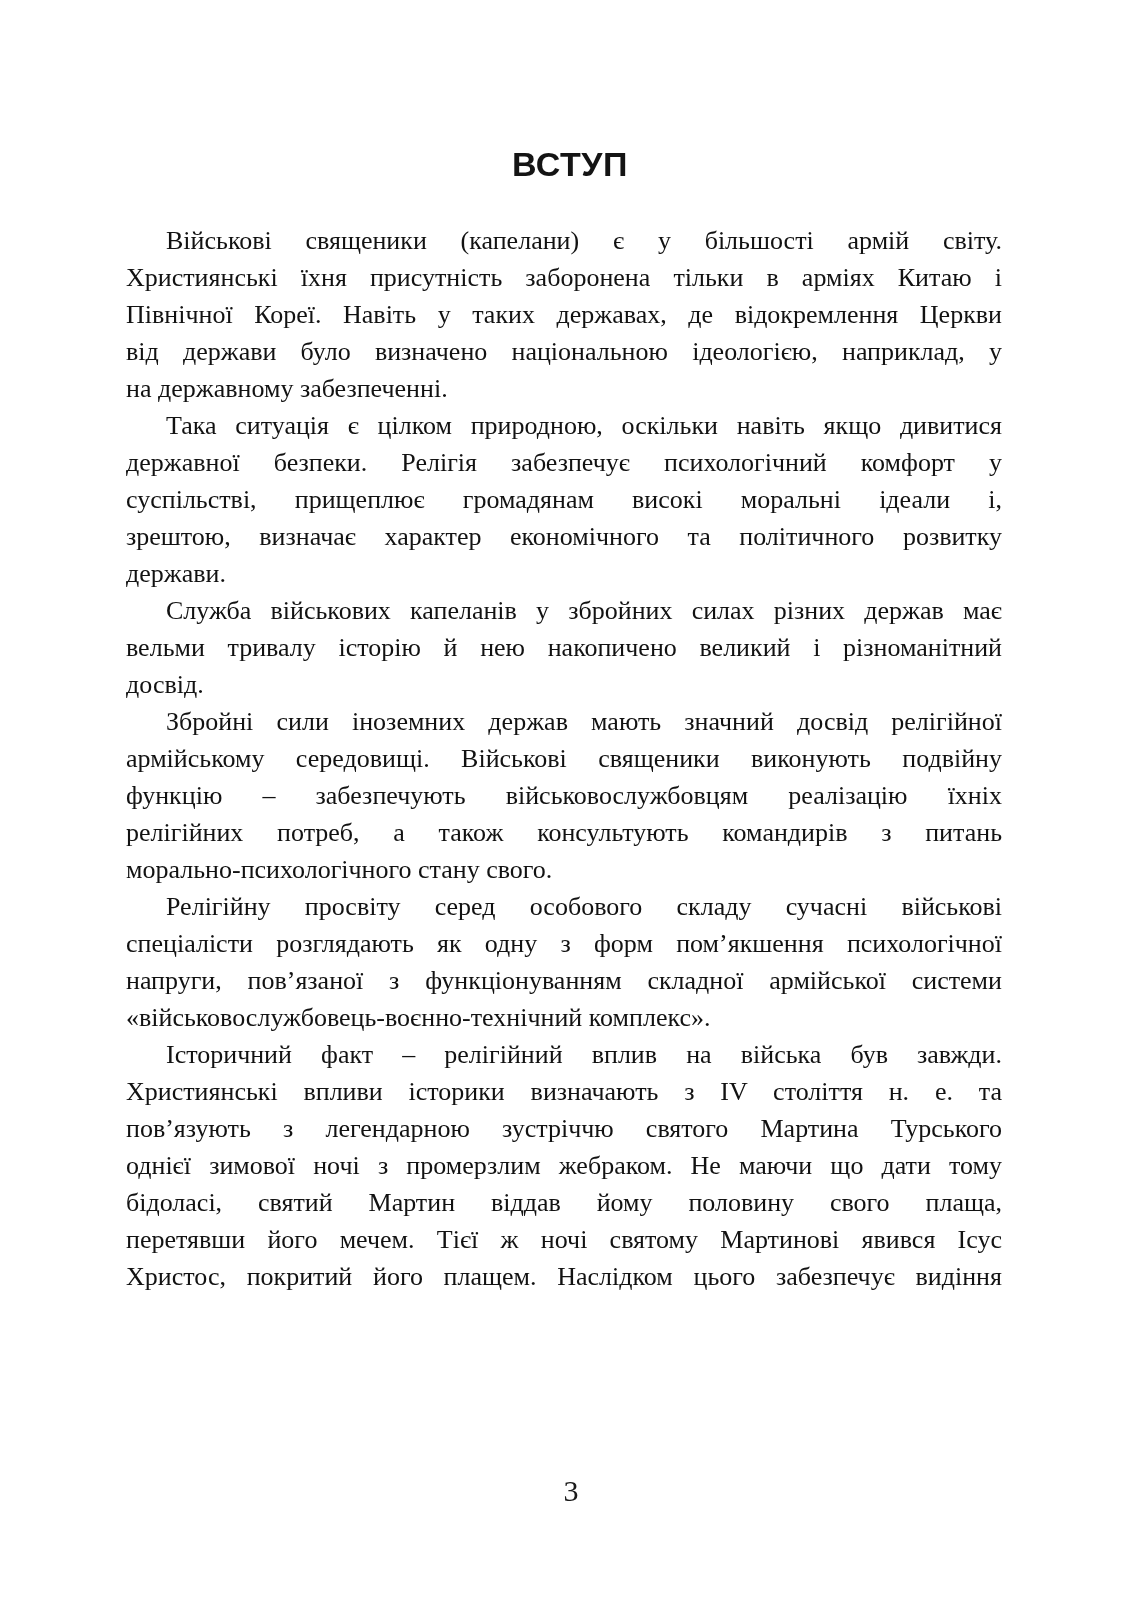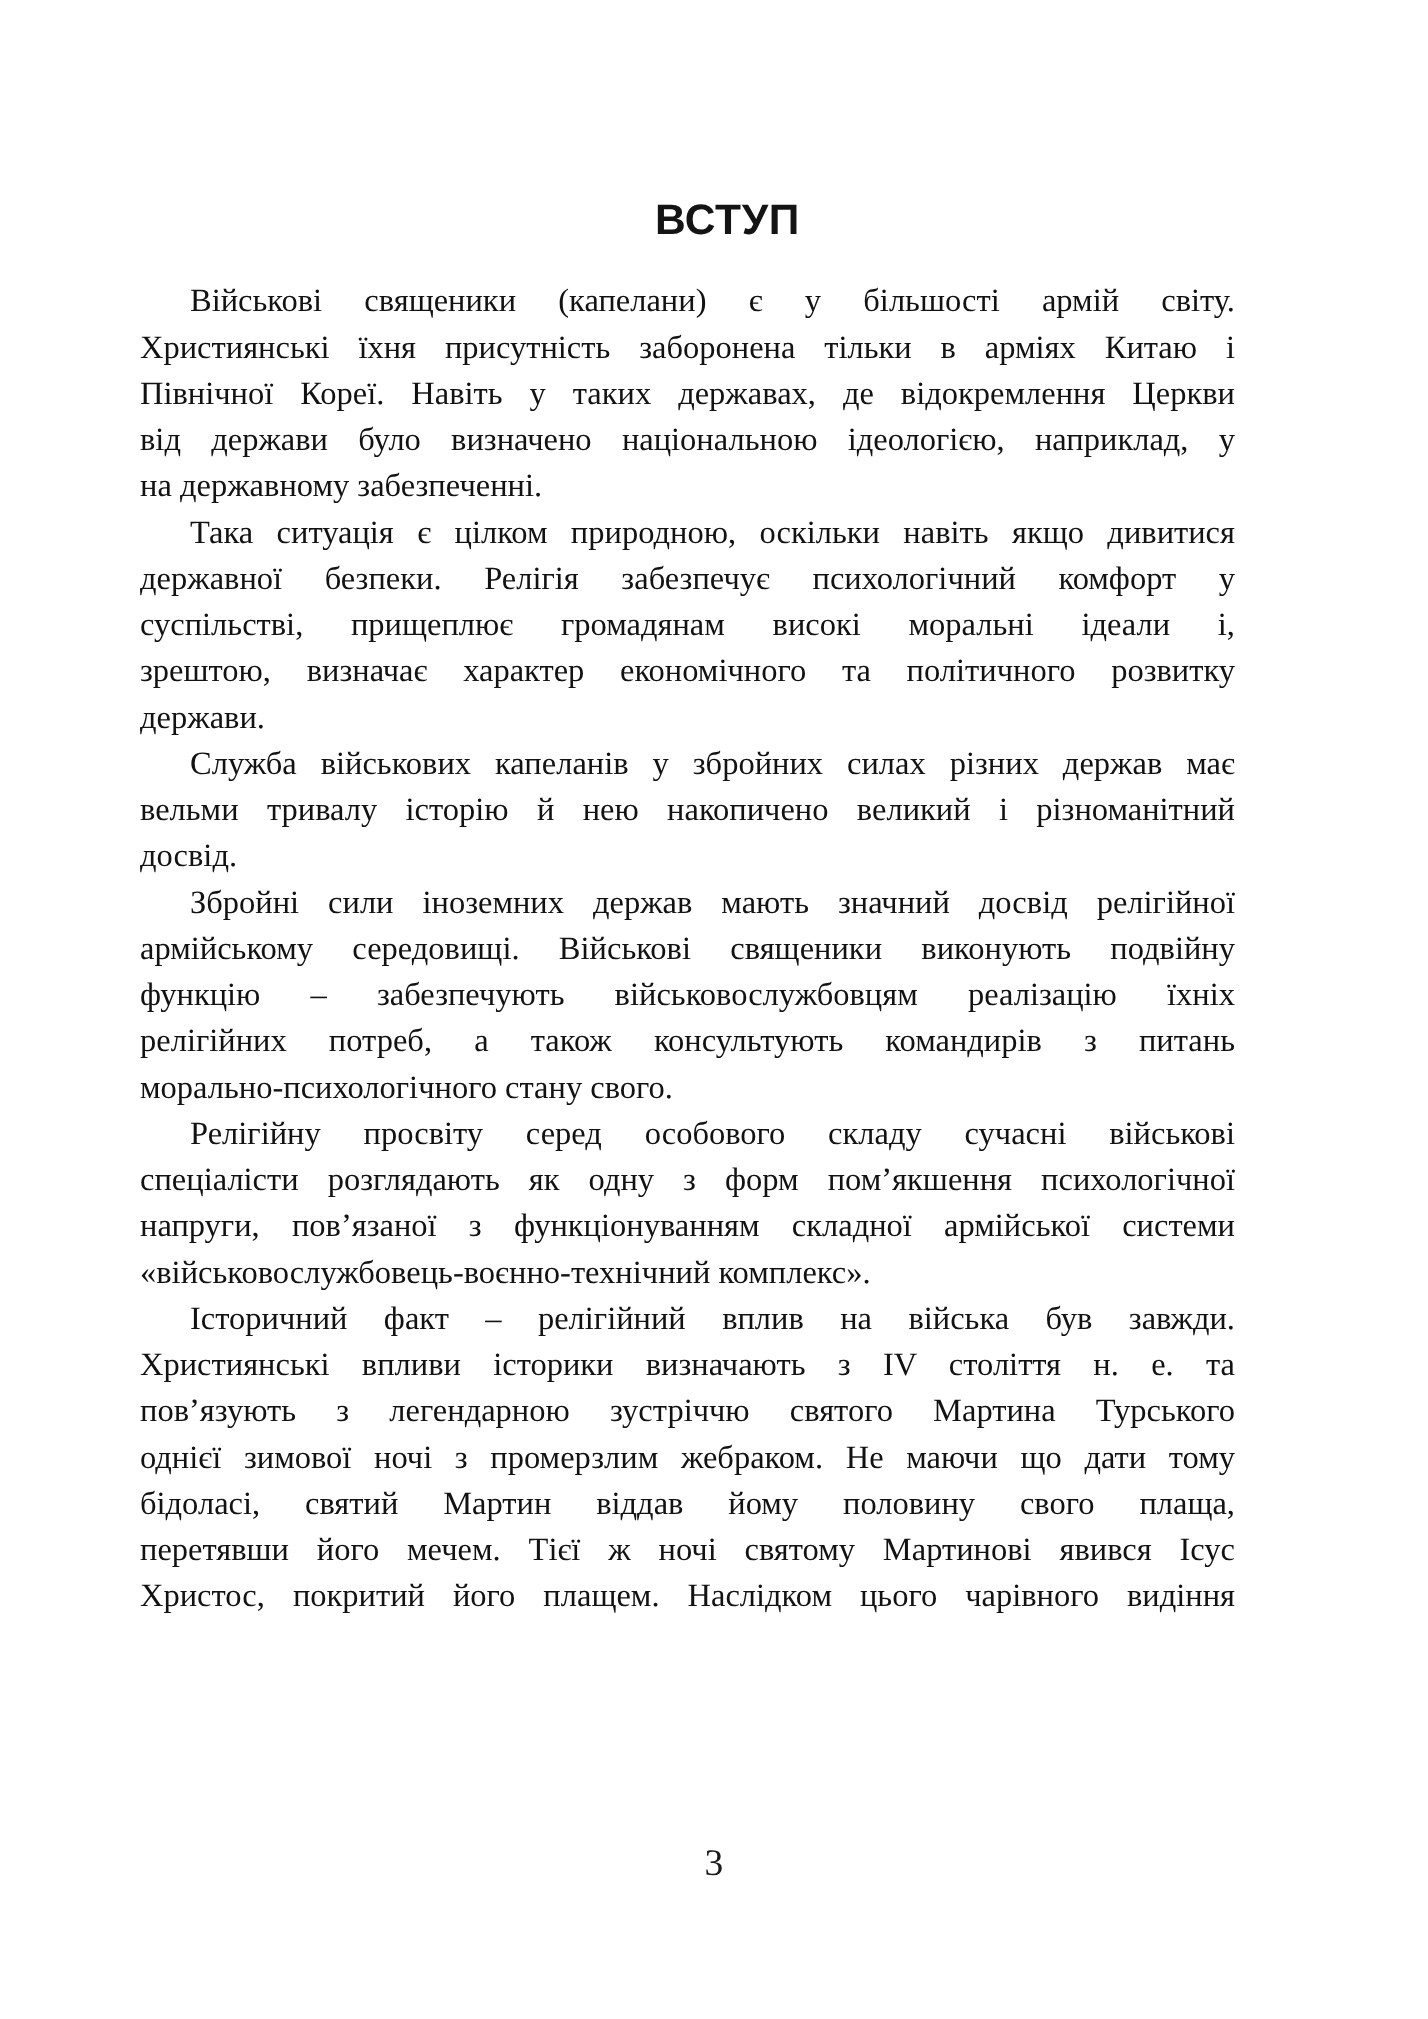--- a/index.html
+++ b/index.html
@@ -14,33 +14,33 @@
   }
   .page {
     position: absolute;
     inset: 0;
   }
   .page-title {
     position: absolute;
     top: 143px;
     left: 128px;
     width: 876px;
-    margin: 16px;
+    margin: 4px;
     text-align: center;
     font-family: "Liberation Sans", sans-serif;
     font-weight: 700;
     font-size: 34px;
     line-height: 34px;
     letter-spacing: 0.5px;
     color: #141414;
   }
   .content {
     position: absolute;
     top: 222px;
-    left: 112px;
+    left: 126px;
     width: 876px;
   }
   .line {
     font-size: 26px;
     line-height: 37px;
     text-align: justify;
     text-align-last: justify;
     white-space: normal;
     overflow: visible;
   }
@@ -89,17 +89,17 @@
       <div class="line first">Релігійну просвіту серед особового складу сучасні військові</div>
       <div class="line">спеціалісти розглядають як одну з форм пом’якшення психологічної</div>
       <div class="line">напруги, пов’язаної з функціонуванням складної армійської системи</div>
       <div class="line lastline">«військовослужбовець-воєнно-технічний комплекс».</div>
       <div class="line first">Історичний факт – релігійний вплив на війська був завжди.</div>
       <div class="line">Християнські впливи історики визначають з IV століття н. е. та</div>
       <div class="line">пов’язують з легендарною зустріччю святого Мартина Турського</div>
       <div class="line">однієї зимової ночі з промерзлим жебраком. Не маючи що дати тому</div>
       <div class="line">бідоласі, святий Мартин віддав йому половину свого плаща,</div>
       <div class="line">перетявши його мечем. Тієї ж ночі святому Мартинові явився Ісус</div>
-      <div class="line">Христос, покритий його плащем. Наслідком цього чарівного видіння</div>
+      <div class="line">Христос, покритий його плащем. Наслідком цього забезпечує видіння</div>
     </div>
 
   <div class="page-number">3</div>
 </div>
 
 </body></html>

